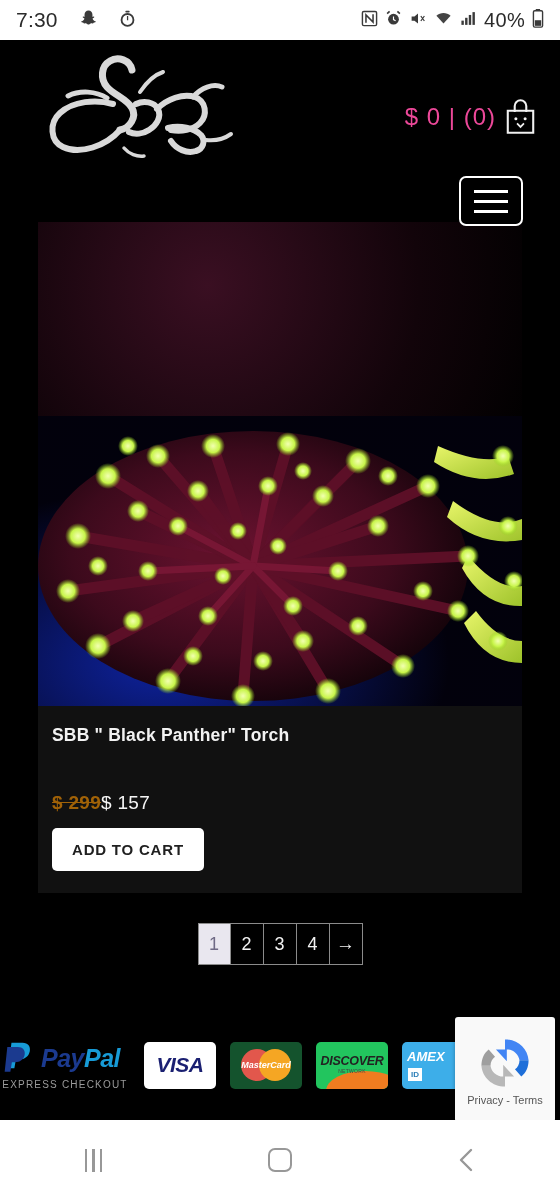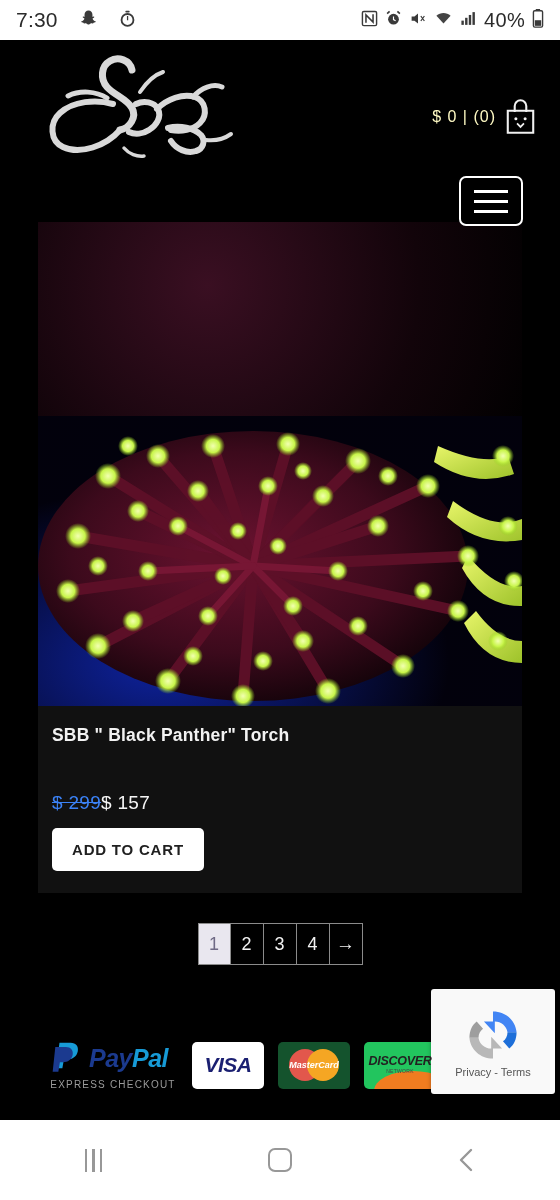--- a/index.html
+++ b/index.html
@@ -40,21 +40,21 @@
   .logo-mark{ width:215px; height:125px; display:block; }
   .logo-name{
     color:#d8d8d8; font-size:14.5px; letter-spacing:3.6px;
     font-weight:600; text-align:center; width:215px;
     margin-top:-4px;
   }
   .cart{
     position:absolute; right:22px; top:58px;
     display:flex; align-items:center; gap:7px;
   }
-  .cart-text{ color:#fef9c3; font-size:16px; letter-spacing:1px; }
+  .cart-text{ color:#ec4899; font-size:24px; letter-spacing:1px; }
   .bag-icon{ width:35px; height:37px; display:block; }
   .menu-btn{
     position:absolute; right:37px; top:136px;
     width:64px; height:50px; border:2px solid #fff; border-radius:7px;
     background:#000; display:flex; flex-direction:column;
     align-items:center; justify-content:center; gap:7px;
   }
   .menu-btn span{ display:block; width:34px; height:3px; background:#fff; }
 
   
@@ -63,21 +63,21 @@
     position:absolute; left:38px; width:484px;
     background:#111111;
   }
   .card-media{ width:484px; height:290px; display:block; position:relative; overflow:hidden; background:#000;}
   .card-body{ padding:18px 14px 22px 14px; }
   .p-title{
     color:#f2f2f2; font-size:17.5px; font-weight:600; letter-spacing:.2px;
     line-height:22px;
   }
   .p-price{ margin-top:46px; font-size:19px; color:#f2f2f2; letter-spacing:.3px;}
-  .p-old{ color:#3b82f6; text-decoration:line-through; }
+  .p-old{ color:#a16207; text-decoration:line-through;font-weight:bold; }
   .p-new{ color:#f5f5f5; }
   .atc{
     margin-top:14px; display:inline-block;
     background:#fff; color:#202020;
     font-size:15px; font-weight:700; letter-spacing:.8px;
     padding:13px 20px; border:none; border-radius:5px;
     font-family:"Liberation Sans", sans-serif; cursor:pointer;
   }
 
   
@@ -90,21 +90,21 @@
     border:1px solid #8b8b8b; border-left:none;
     background:#000; color:#f2f2f2; font-size:18px;
   }
   .pg:first-child{ border-left:1px solid #8b8b8b; }
   .pg.active{ background:#e9e7ef; color:#6f6a85; }
   .pg.next{ font-size:19px; }
 
   
   .payrow{
     position:absolute; top:1000px; left:0; width:560px;
-    display:flex; align-items:center; gap:14px; padding-left:48px;
+    display:flex; align-items:center; gap:14px; 
   }
   .paypal{ width:130px; }
   .pp-row{ display:flex; align-items:center; gap:7px; }
   .pp-text{ font-size:25px; font-weight:700; font-style:italic; color:#1b3a8f; letter-spacing:-.5px;}
   .pp-text .b{ color:#1b3a8f; }
   .pp-text .c{ color:#179bd7; }
   .pp-sub{ font-size:10px; color:#9b9b9b; letter-spacing:1.2px; text-align:center; margin-top:3px;}
   .ccard{ width:72px; height:47px; border-radius:5px; display:flex; align-items:center; justify-content:center; }
   .visa{ background:#fff; }
   .visa-t{ color:#1a1f71; font-size:21px; font-weight:700; font-style:italic; letter-spacing:-.5px;}
@@ -116,22 +116,22 @@
   .disc{ background:#22c55e; position:relative; overflow:hidden;text-decoration:underline; }
   .disc-t{ color:#222; font-size:12.5px; font-weight:700; font-style:italic; letter-spacing:-.3px; position:absolute; top:12px; width:100%; text-align:center; z-index:3;}
   .disc-sub{ position:absolute; top:26px; width:100%; text-align:center; font-size:5px; color:#444; z-index:3; letter-spacing:.3px;}
   .disc-sw{ position:absolute; width:78px; height:40px; background:#f07c20; border-radius:50%; right:-16px; bottom:-22px; }
   .amex{ background:#3daee9; position:relative; overflow:hidden; }
   .amex-t{ color:#fff; font-size:13px; font-weight:700; font-style:italic; position:absolute; top:7px; left:5px; }
   .amex-b{ position:absolute; background:#fff; color:#2b7fb8; font-size:8px; font-weight:700; bottom:8px; left:6px; padding:2px 3px; }
 
   
   .recaptcha{
-    position:absolute; top:949px; right:5px;
-    width:124px; height:105px; background:#f9f9f9;
+    position:absolute; top:977px; right:5px;
+    width:100px; height:105px; background:#f9f9f9;
     border-radius:3px; box-shadow:0 0 4px rgba(0,0,0,.3);
     display:flex; flex-direction:column; align-items:center; justify-content:center;margin-left:14px;
   }
   .rc-logo{ width:60px; height:58px; }
   .rc-text{ font-size:11px; color:#555; margin-top:2px; white-space:nowrap;}
 
   
   .navbar{
     position:absolute; top:1120px; left:0; width:560px; height:80px;
     background:#fff; display:flex; align-items:center; justify-content:space-around;

